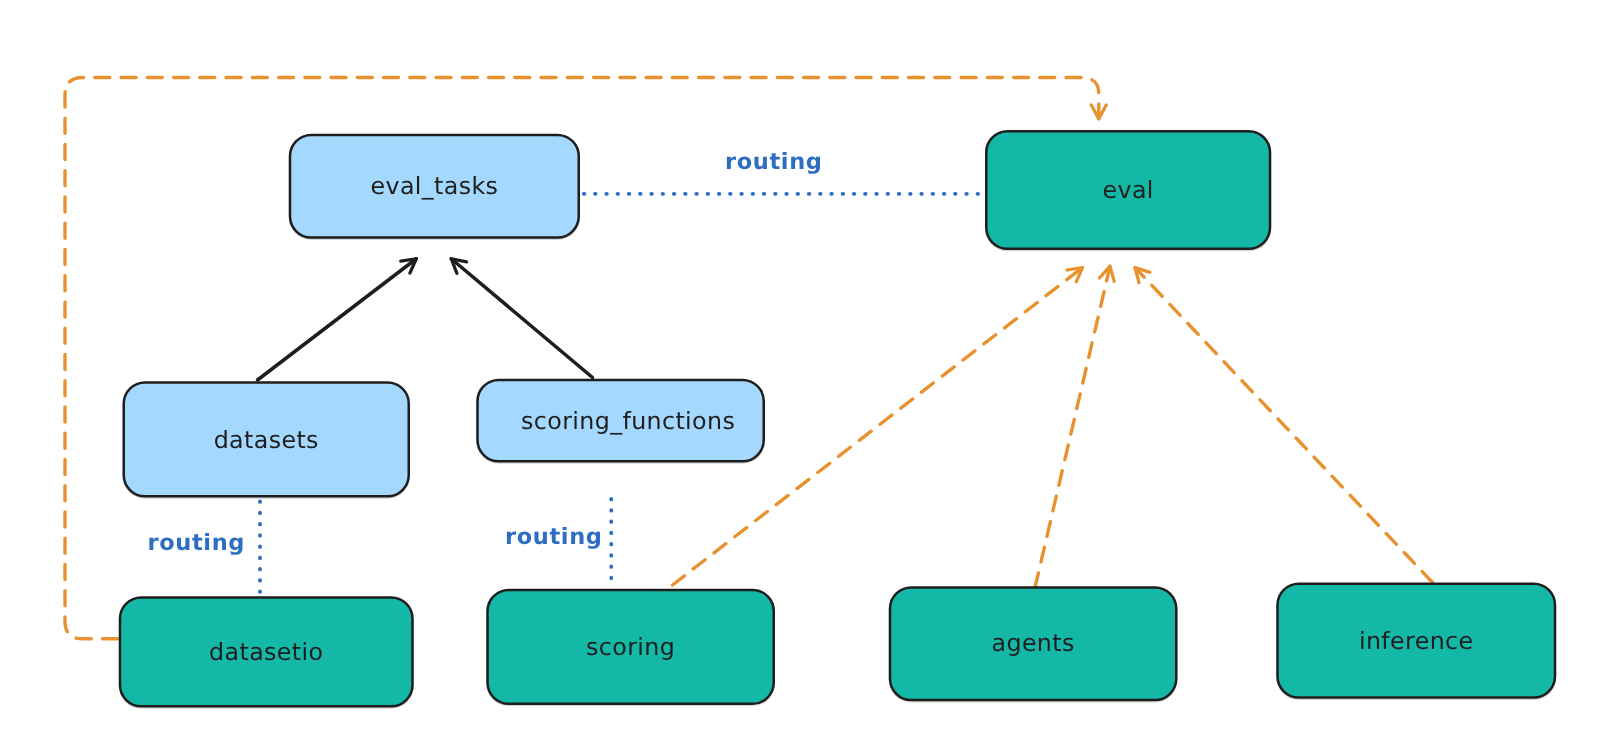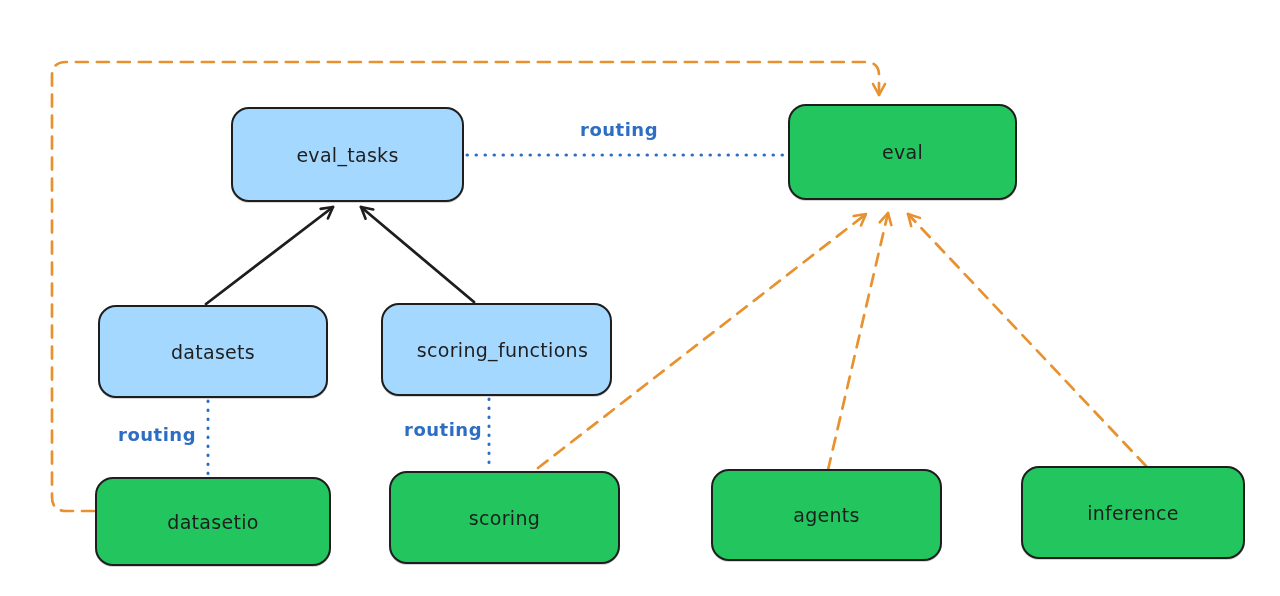--- a/index.html
+++ b/index.html
@@ -29,21 +29,21 @@
     border-radius: 18px;
     display: flex;
     align-items: center;
     justify-content: center;
     font-size: 19px;
     color: #1e1e1e;
     letter-spacing: 0.3px;
     box-shadow: 0 1px 0 rgba(30,30,30,0.18);
   }
   .node.blue  { background: #a5d8ff; }
-  .node.green { background: #22c55e; }
+  .node.green { background: #14b8a6; }
 
   .edge-label {
     position: absolute;
     z-index: 3;
     color: #2d6ec3;
     font-size: 18px;
     font-weight: 600;
     letter-spacing: 0.5px;
     white-space: nowrap;
   }
@@ -69,33 +69,33 @@
     <path d="M 467,155 L 784,155" fill="none" stroke="#2d6ec3" stroke-width="3" stroke-linecap="round" stroke-dasharray="0.5 8.5"></path>
     <path d="M 208,401 L 208,474" fill="none" stroke="#2d6ec3" stroke-width="3" stroke-linecap="round" stroke-dasharray="0.5 8.5"></path>
     <path d="M 489,399 L 489,468" fill="none" stroke="#2d6ec3" stroke-width="3" stroke-linecap="round" stroke-dasharray="0.5 8.5"></path>
 
     <path d="M 94,511 L 66,511 Q 52,511 52,497 L 52,76 Q 52,62 66,62 L 865,62 Q 879,62 879,75 L 879,95" fill="none" stroke="#e8912f" stroke-width="2.7" stroke-linecap="round" stroke-dasharray="12 9" marker-end="url(#arrow-orange)"></path>
     <path d="M 538,468 L 866,214" fill="none" stroke="#e8912f" stroke-width="2.7" stroke-linecap="round" stroke-dasharray="12 9" marker-end="url(#arrow-orange)"></path>
     <path d="M 828,470 L 888,213" fill="none" stroke="#e8912f" stroke-width="2.7" stroke-linecap="round" stroke-dasharray="12 9" marker-end="url(#arrow-orange)"></path>
     <path d="M 1146,466 L 908,214" fill="none" stroke="#e8912f" stroke-width="2.7" stroke-linecap="round" stroke-dasharray="12 9" marker-end="url(#arrow-orange)"></path>
   </svg>
 
-  <div class="node blue" style="left:231px; top:107px; width:233px; height:95px;">
+  <div class="node blue" style="left:231px; top:107px; width:233px; height:84px;">
     <span>eval_tasks</span>
   </div>
 
   <div class="node green" style="left:788px; top:104px; width:229px; height:96px;">
     <span>eval</span>
   </div>
 
   <div class="node blue" style="left:98px; top:305px; width:230px; height:93px;justify-content:center;">
     <span>datasets</span>
   </div>
 
-  <div class="node blue" style="left:381px; top:303px; width:231px; height:93px;padding-left:12px;">
+  <div class="node blue" style="left:381px; top:303px; width:231px; height:67px;padding-left:12px;">
     <span>scoring_functions</span>
   </div>
 
   <div class="node green" style="left:95px; top:477px; width:236px; height:89px;text-align:right;">
     <span>datasetio</span>
   </div>
 
   <div class="node green" style="left:389px; top:471px; width:231px; height:93px;">
     <span>scoring</span>
   </div>

